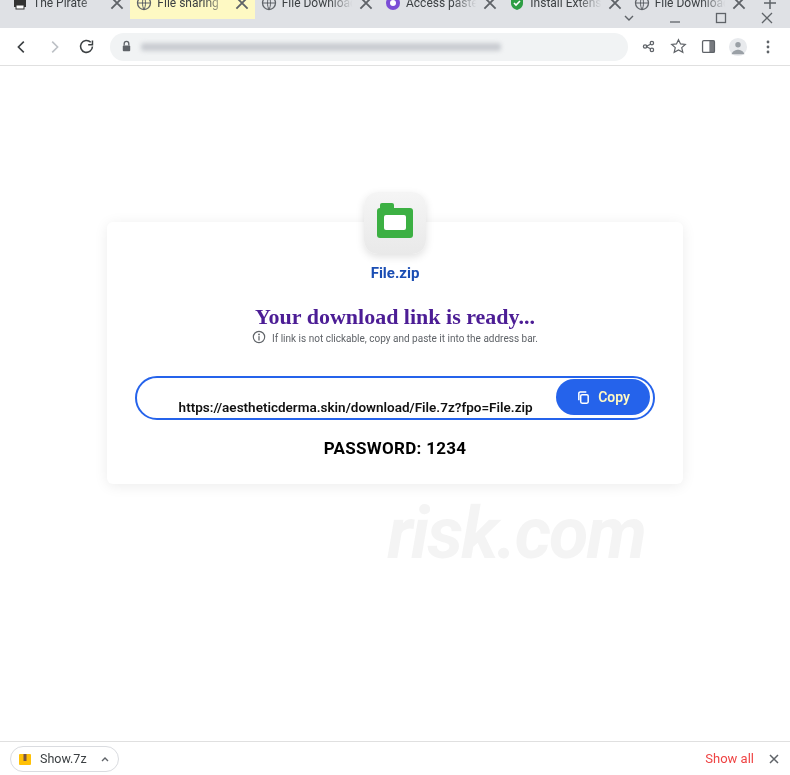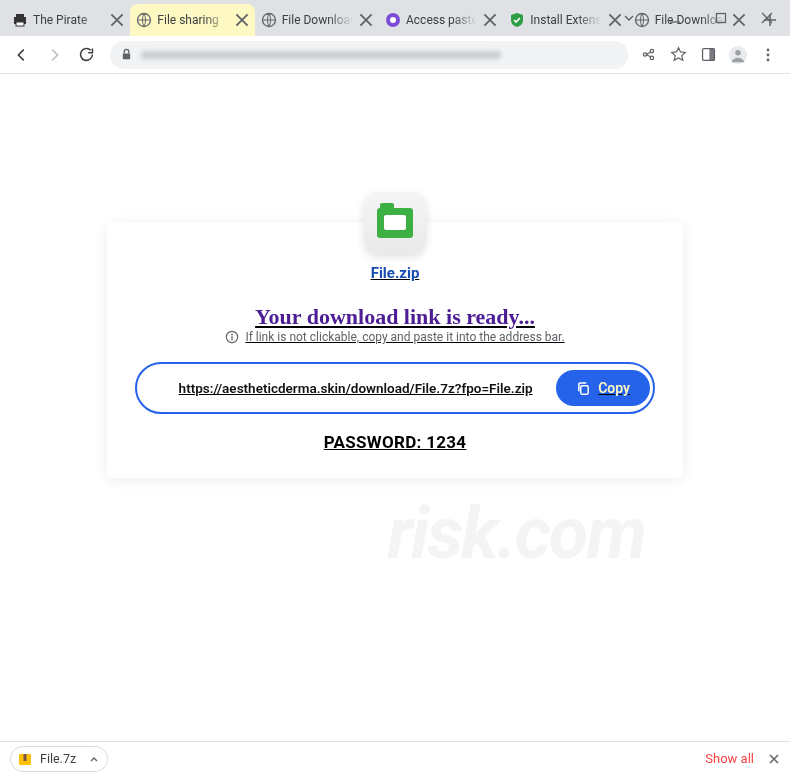--- a/index.html
+++ b/index.html
@@ -4,49 +4,49 @@
 <style>
 * { margin:0; padding:0; box-sizing:border-box; font-family:-apple-system,BlinkMacSystemFont,"Segoe UI",Roboto,Arial,sans-serif; }
 body { width:790px; height:775px; background:#fff; overflow:hidden; position:relative; }
 
 
 .titlebar { height:36px; background:#fff; display:flex; justify-content:flex-end; align-items:center; gap:0; border-bottom:0; }
 .tbtn { width:46px; height:36px; display:flex; align-items:center; justify-content:center; color:#5f6368; }
 .tbtn svg { width:14px; height:14px; }
 
 
-.tabstrip { height:36px; background:#dfe1e5; display:flex; align-items:flex-end; padding:0 6px; gap:0; }
+.tabstrip { height:28px; background:#dfe1e5; display:flex; align-items:flex-end; padding:9px 6px; gap:0; }
 .tab { height:32px; min-width:0; flex:1; max-width:128px; background:#dfe1e5; border-radius:8px 8px 0 0; display:flex; align-items:center; padding:0 6px; gap:5px; font-size:12px; color:#3c4043; position:relative; }
 .tab.active { background:#fef9c3; }
 .tab .favicon { width:16px; height:16px; flex-shrink:0; display:flex; align-items:center; justify-content:center; }
 .tab .label { white-space:nowrap; overflow:hidden; flex:1; mask-image:linear-gradient(to right,#000 65%,transparent 98%); -webkit-mask-image:linear-gradient(to right,#000 65%,transparent 98%); }
 .tab .close { width:14px; height:14px; flex-shrink:0; display:flex; align-items:center; justify-content:center; color:#5f6368; }
 .newtab { width:28px; height:28px; display:flex; align-items:center; justify-content:center; color:#5f6368; margin-left:4px; margin-bottom:2px; }
 
 
 .toolbar { height:38px; background:#fff; border-bottom:1px solid #e0e0e0; display:flex; align-items:center; padding:0 8px; gap:4px; }
 .navbtn { width:28px; height:28px; display:flex; align-items:center; justify-content:center; border-radius:50%; color:#5f6368; }
 .navbtn.disabled { color:#bdc1c6; }
 .omnibox { flex:1; height:28px; background:#f1f3f4; border-radius:14px; display:flex; align-items:center; padding:0 10px; gap:8px; margin:0 6px; }
 .omnibox .lock { color:#5f6368; }
 .omnibox .url { flex:1; height:8px; background:#c9ccd1; border-radius:3px; filter:blur(2px); max-width:360px; }
 .actions { display:flex; align-items:center; gap:10px; padding-right:4px; }
 .act { width:20px; height:20px; display:flex; align-items:center; justify-content:center; color:#5f6368; }
 
 
-.viewport { position:absolute; top:110px; left:0; right:0; bottom:34px; background:#fff; display:flex; justify-content:center;text-decoration:underline; }
+.viewport { position:absolute; top:110px; left:0; right:0; bottom:34px; background:#fff; display:flex; justify-content:center; }
 .card { width:576px; margin-top:112px; background:#fff; border-radius:6px; box-shadow:0 2px 14px rgba(0,0,0,0.08); padding:18px 28px 26px; text-align:center; height:fit-content; position:relative; }
 .fileicon { width:62px; height:62px; margin:-48px auto 10px; background:linear-gradient(#f5f5f5,#e9e9e9); border-radius:14px; display:flex; align-items:center; justify-content:center; box-shadow:0 3px 8px rgba(0,0,0,0.12); position:relative; }
 .fileicon .inner { width:36px; height:30px; background:#3cb043; border-radius:3px; position:relative; }
 .fileicon .inner::before { content:""; position:absolute; top:-5px; left:3px; width:14px; height:6px; background:#3cb043; border-radius:2px 2px 0 0; }
 .fileicon .inner::after { content:""; position:absolute; top:7px; left:7px; width:22px; height:15px; background:#fff; border-radius:2px; }
 .filename { color:#1a4db3; font-weight:700; font-size:15px; margin-bottom:22px; }
 .heading { font-size:22px; font-weight:700; color:#4c1d95; font-family:Georgia,serif; }
-.hint { font-size:12px; color:#5f6368; display:flex; align-items:flex-start; justify-content:center; gap:6px; margin-bottom:18px; }
-.pill { border:2px solid #2563eb; border-radius:999px; height:52px; display:flex; align-items:center; padding:3px 3px 3px 18px; margin-bottom:18px; }
+.hint { font-size:10px; color:#5f6368; display:flex; align-items:flex-end; justify-content:center; gap:6px; margin-bottom:32px; }
+.pill { border:2px solid #2563eb; border-radius:999px; height:44px; display:flex; align-items:flex-end; padding:3px 3px 3px 18px; margin-bottom:18px; }
 .pill .link { flex:1; font-size:13.5px; font-weight:600; color:#111; text-align:center; white-space:nowrap; overflow:hidden; }
 .copybtn { background:#2563eb; color:#fef9c3; height:36px; border-radius:999px; padding:0 20px; display:flex; align-items:center; gap:7px; font-size:14px; font-weight:600; }
 .password { color:#000000; font-weight:700; font-size:17px; letter-spacing:0.3px; }
 
 
 .wm { position:absolute; top:50%; left:50%; transform:translate(-50%,-50%); width:560px; height:420px; opacity:0.055; pointer-events:none; background:
  radial-gradient(circle at 22% 32%, #b00 0 45px, transparent 46px),
  radial-gradient(circle at 14% 46%, #b00 0 16px, transparent 17px),
  radial-gradient(circle at 28% 50%, #b00 0 10px, transparent 11px);
 }
@@ -278,21 +278,21 @@
 </div>
 
 <div class="shelf">
   <div class="dlitem">
     <span class="ficon">
         <svg viewBox="0 0 16 16" width="16" height="16">
           <rect x="2" y="3" width="12" height="11" rx="1" fill="#FFC107"></rect>
           <rect x="6.5" y="3" width="3" height="7" fill="#795548"></rect>
         </svg>
       </span>
-    <span>File.7z</span>
+    <span>Show.7z</span>
     <span class="caret">
         <svg width="10" height="10" viewBox="0 0 10 10">
           <path d="M2 7l3-3 3 3" stroke="currentColor" stroke-width="1.4" fill="none"></path>
         </svg>
       </span>
   </div>
   <div class="spacer"></div>
   <div class="showall">Show all</div>
   <div class="shelfclose">
       <svg width="12" height="12" viewBox="0 0 12 12">

